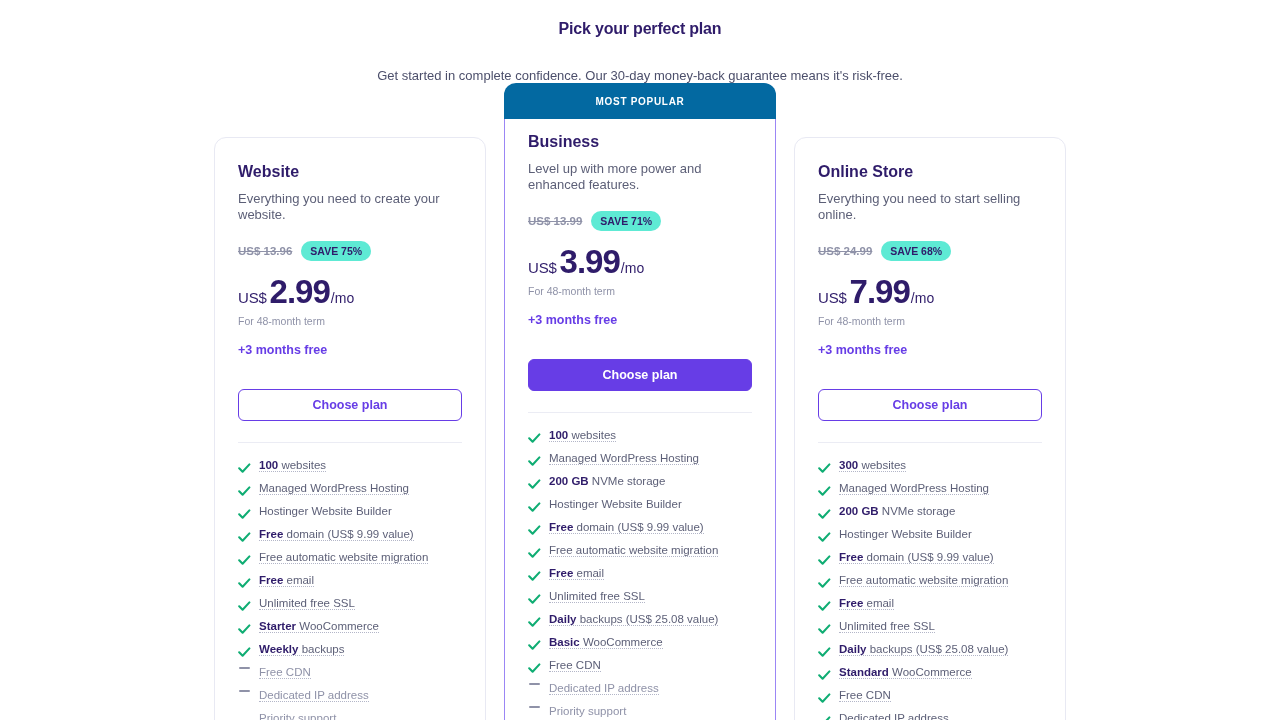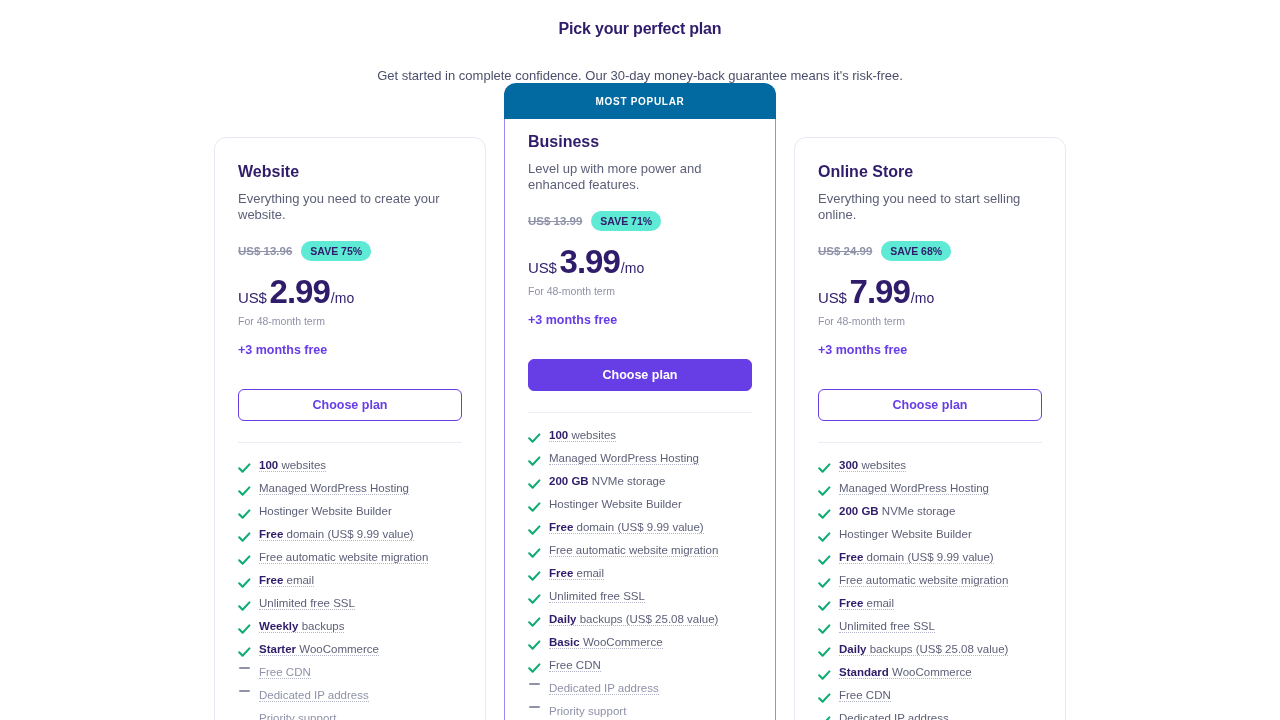--- a/index.html
+++ b/index.html
@@ -309,29 +309,29 @@
                 </svg></span>
             </span>
             <span class="f-text"><span class="dotted">Unlimited free SSL</span></span>
           </li>
           <li class="feature">
             <span class="f-icon">
               <span class="check"><svg width="13" height="11" viewBox="0 0 13 11">
                   <path d="M1.2 5.3 L4.6 8.7 L11.4 1.4" fill="none" stroke="#0fad73" stroke-width="2.1" stroke-linecap="round" stroke-linejoin="round"></path>
                 </svg></span>
             </span>
+            <span class="f-text"><span class="dotted"><b>Starter</b> WooCommerce</span></span>
+          </li>
+          <li class="feature">
+            <span class="f-icon">
+              <span class="check"><svg width="13" height="11" viewBox="0 0 13 11">
+                  <path d="M1.2 5.3 L4.6 8.7 L11.4 1.4" fill="none" stroke="#0fad73" stroke-width="2.1" stroke-linecap="round" stroke-linejoin="round"></path>
+                </svg></span>
+            </span>
             <span class="f-text"><span class="dotted"><b>Weekly</b> backups</span></span>
-          </li>
-          <li class="feature">
-            <span class="f-icon">
-              <span class="check"><svg width="13" height="11" viewBox="0 0 13 11">
-                  <path d="M1.2 5.3 L4.6 8.7 L11.4 1.4" fill="none" stroke="#0fad73" stroke-width="2.1" stroke-linecap="round" stroke-linejoin="round"></path>
-                </svg></span>
-            </span>
-            <span class="f-text"><span class="dotted"><b>Starter</b> WooCommerce</span></span>
           </li>
           <li class="feature">
             <span class="f-icon">
               <span class="dash"></span>
             </span>
             <span class="f-text muted"><span class="dotted">Free CDN</span></span>
           </li>
           <li class="feature">
             <span class="f-icon">
               <span class="dash"></span>

